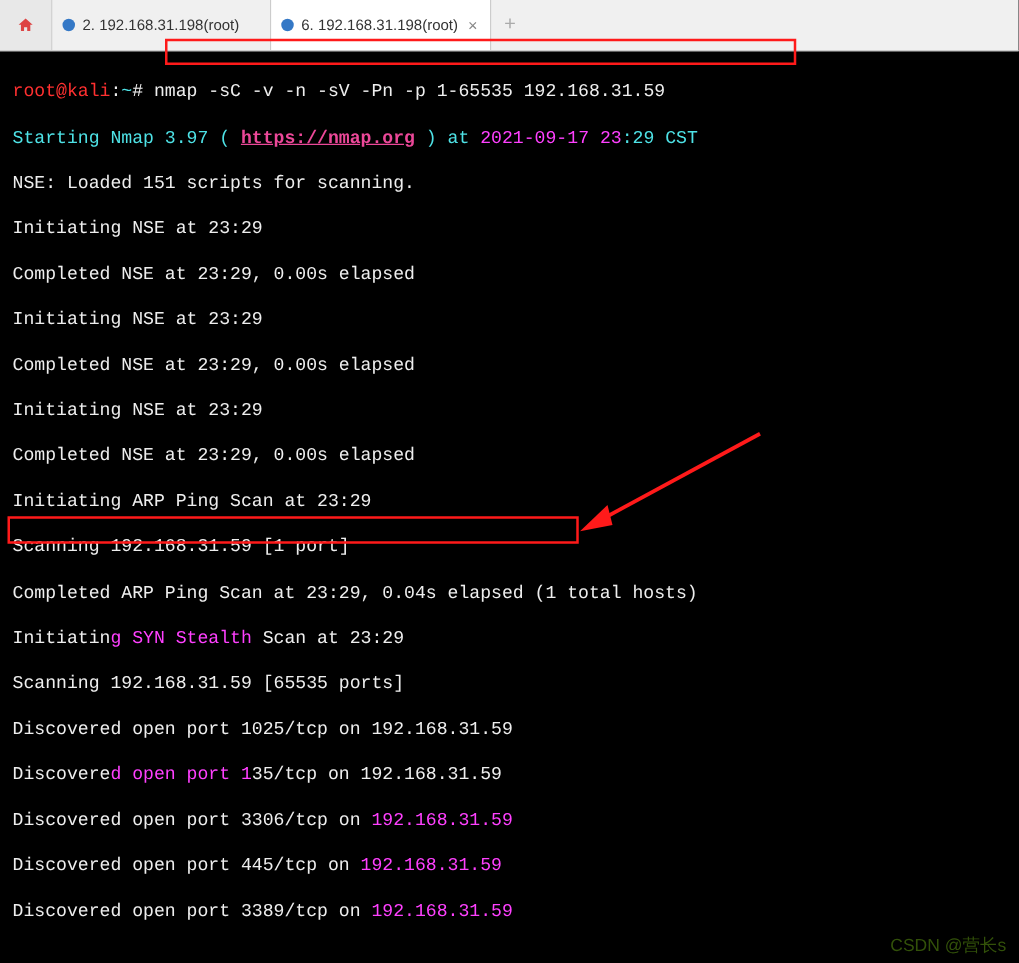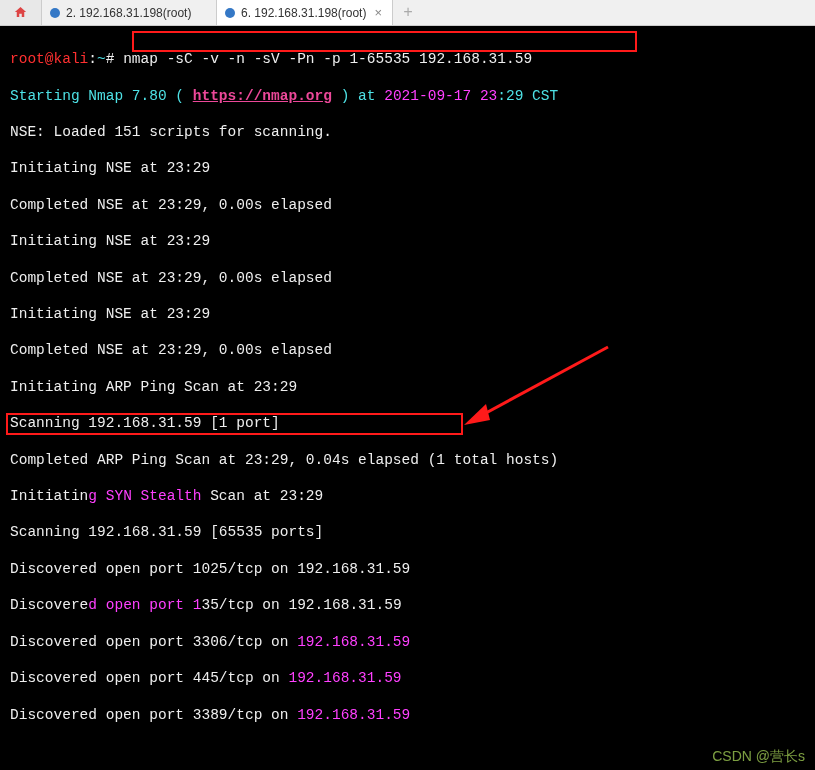--- a/index.html
+++ b/index.html
@@ -6,21 +6,21 @@
   body {
     width: 815px;
     height: 770px;
     background: #000;
     font-family: "Consolas", "Courier New", monospace;
     font-size: 14.5px;
     overflow: hidden;
     position: relative;
   }
   .tabbar {
-    height: 26px;
+    height: 41px;
     background: #f0f0f0;
     display: flex;
     align-items: stretch;
     border-bottom: 1px solid #ccc;
   }
   .tab-home {
     width: 42px;
     display: flex;
     align-items: center;
     justify-content: center;
@@ -83,21 +83,21 @@
     pointer-events: none;
   }
   .arrow {
     position: absolute;
     pointer-events: none;
   }
   .watermark {
     position: absolute;
     right: 10px;
     bottom: 4px;
-    color: #bef264;
+    color: #4d7c0f;
     font-size: 14px;
     opacity: .65;
     font-family: Arial, sans-serif;
   }
 </style>
 </head>
 <body>
 
 <div class="tabbar">
   <div class="tab-home">
@@ -112,21 +112,21 @@
   <div class="tab active">
     <span class="dot"></span>
     <span>6. 192.168.31.198(root)</span>
     <span class="x">×</span>
   </div>
   <div class="tab-add">+</div>
 </div>
 
 <div class="terminal">
 <div class="line"><span class="c-red">root@kali</span>:<span class="c-cyan">~</span># <span>nmap -sC -v -n -sV -Pn -p 1-65535 192.168.31.59</span></div>
-<div class="line"><span class="c-cyan">Starting Nmap 7.80 ( </span><span class="c-link">https://nmap.org</span><span class="c-cyan"> ) at </span><span class="c-magenta">2021-09-17 23</span><span class="c-cyan">:29 CST</span></div>
+<div class="line"><span class="c-cyan">Starting Nmap 3.97 ( </span><span class="c-link">https://nmap.org</span><span class="c-cyan"> ) at </span><span class="c-magenta">2021-09-17 23</span><span class="c-cyan">:29 CST</span></div>
 <div class="line">NSE: Loaded 151 scripts for scanning.</div>
 <div class="line">Initiating NSE at 23:29</div>
 <div class="line">Completed NSE at 23:29, 0.00s elapsed</div>
 <div class="line">Initiating NSE at 23:29</div>
 <div class="line">Completed NSE at 23:29, 0.00s elapsed</div>
 <div class="line">Initiating NSE at 23:29</div>
 <div class="line">Completed NSE at 23:29, 0.00s elapsed</div>
 <div class="line">Initiating ARP Ping Scan at 23:29</div>
 <div class="line">Scanning 192.168.31.59 [1 port]</div>
 <div class="line">Completed ARP Ping Scan at 23:29, 0.04s elapsed (1 total hosts)</div>

